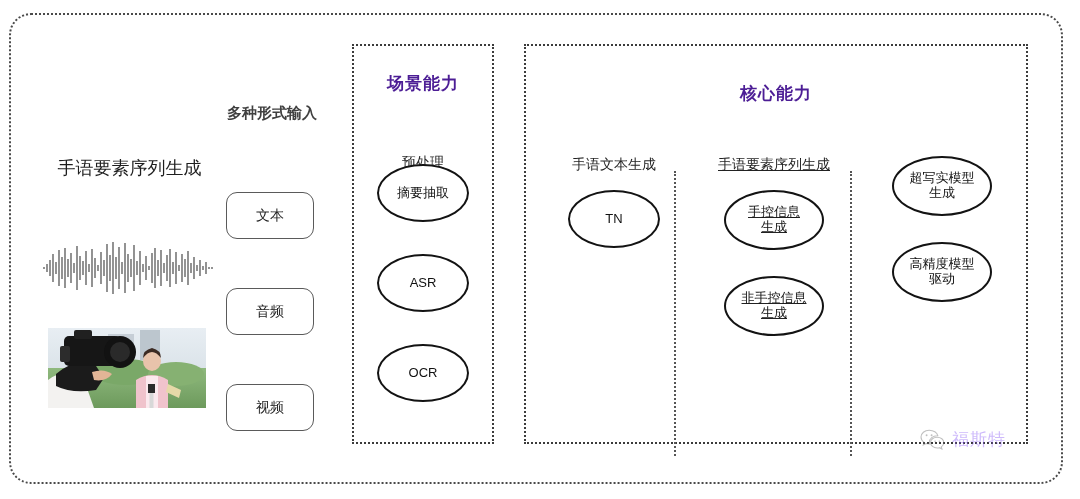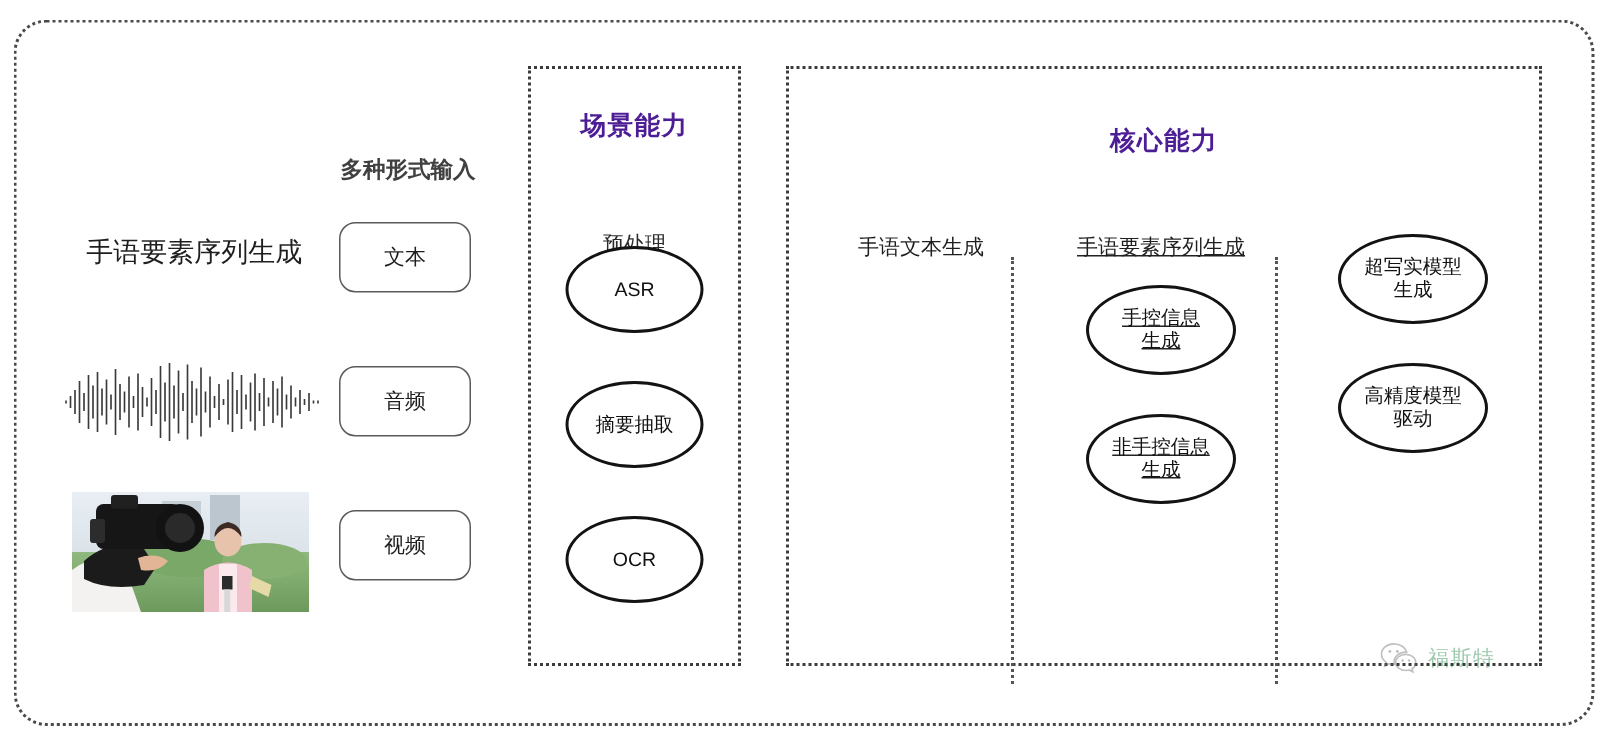--- a/index.html
+++ b/index.html
@@ -153,20 +153,21 @@
     height: 47px;
     border: 1.6px solid #5a5a5a;
     border-radius: 11px;
     box-sizing: border-box;
     display: flex;
     align-items: center;
     justify-content: center;
     font-size: 14px;
     color: #1e1e1e;
     background: #ffffff;
+    margin-top: 44px;
   }
   .chip-text  { top: 148px; }
   .chip-audio { top: 244px; }
   .chip-video { top: 340px; }
 
   
   .waveform {
     position: absolute;
     left: 42px;
     top: 240px;
@@ -190,22 +191,22 @@
   .watermark {
     position: absolute;
     left: 920px;
     top: 428px;
     display: flex;
     align-items: center;
     gap: 6px;
     opacity: 0.42;
   }
   .watermark-text {
-    font-size: 14px;
-    color: #15803d;
+    font-size: 17px;
+    color: #8b5cf6;
     letter-spacing: 1px;
     white-space: nowrap;
   }
   .wechat-icon { width: 26px; height: 22px; }
 </style>
 </head>
 <body>
 
 <div id="canvas">
 
@@ -320,39 +321,42 @@
   <div class="chip chip-text">文本</div>
   <div class="chip chip-audio">音频</div>
   <div class="chip chip-video">视频</div>
 
   <div class="panel panel-scene">
     <div class="panel-title">场景能力</div>
     <div class="panel-sub">预处理</div>
 
     <div class="scene-stack">
       <div class="ellipse">
+        <span>摘要抽取</span>
+      </div>
+      <div class="ellipse">
         <span>ASR</span>
-      </div>
-      <div class="ellipse">
-        <span>摘要抽取</span>
       </div>
       <div class="ellipse">
         <span>OCR</span>
       </div>
     </div>
   </div>
 
   <div class="panel panel-core">
     <div class="panel-title">核心能力</div>
 
     <div class="divider divider-1"></div>
     <div class="divider divider-2"></div>
 
     <div class="core-col core-col-1">
       <div class="col-head">手语文本生成</div>
+      <div class="ellipse">
+        <span>TN</span>
+      </div>
     </div>
 
     <div class="core-col core-col-2">
       <div class="col-head">手语要素序列生成</div>
       <div class="ellipse wide">
         <span class="ml">手控信息<br>生成</span>
       </div>
       <div class="ellipse wide">
         <span class="ml">非手控信息<br>生成</span>
       </div>

